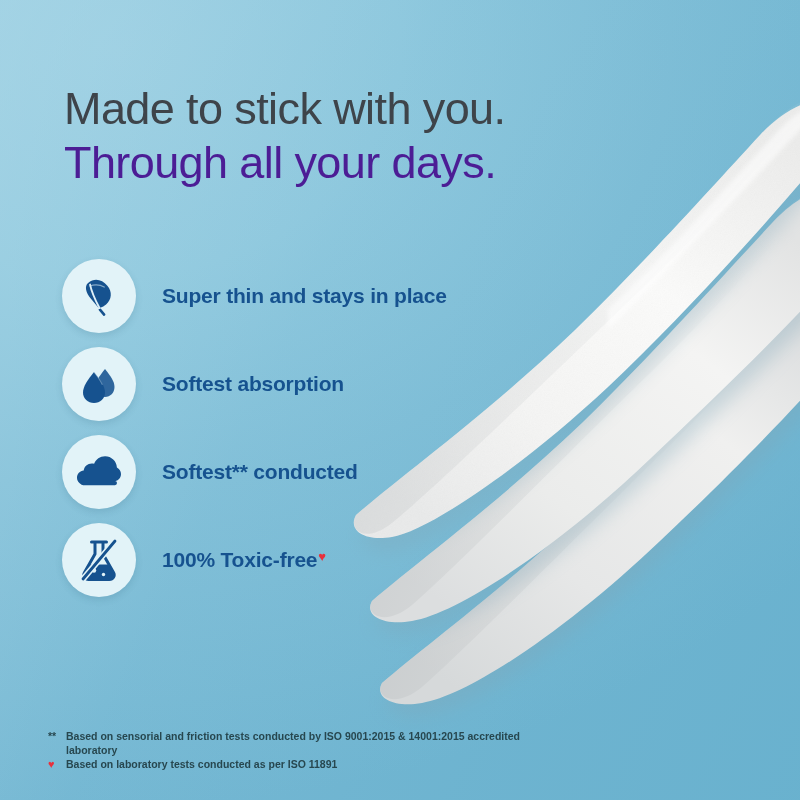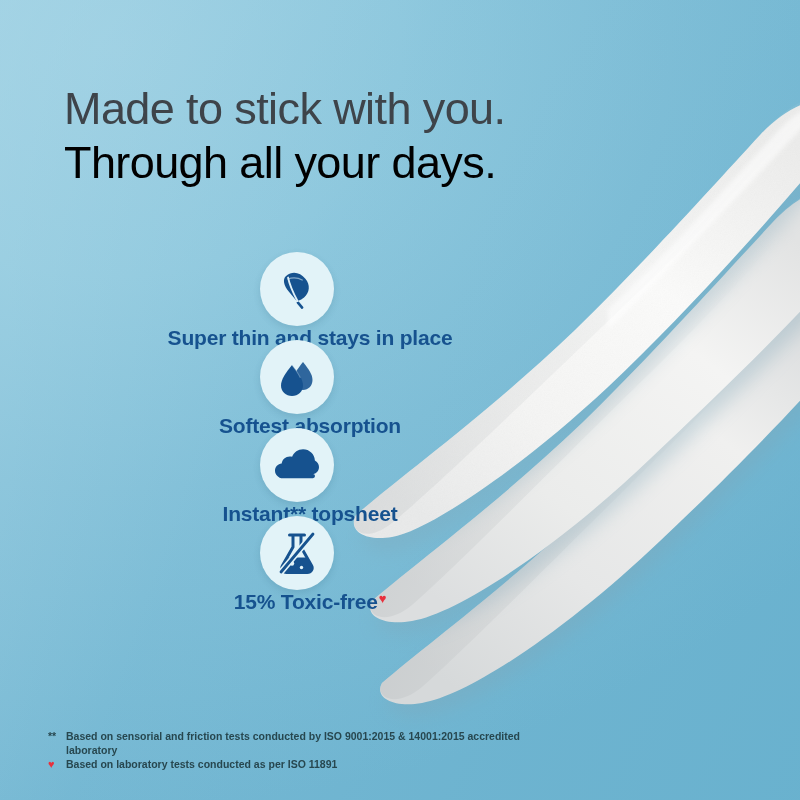--- a/index.html
+++ b/index.html
@@ -37,21 +37,21 @@
     width: 640px;
   }
   .headline .line {
     font-size: 45px;
     line-height: 54px;
     font-weight: 300;
     letter-spacing: -0.6px;
     white-space: nowrap;
   }
   .headline .line1 { color: #3e444a; }
-  .headline .line2 { color: #000000; }
+  .headline .line2 { color: #4c1d95; }
 
   
   .product {
     position: absolute;
     left: 330px;
     top: 175px;
     width: 500px;
     height: 545px;
     pointer-events: none;
   }
@@ -62,21 +62,20 @@
     position: absolute;
     left: 62px;
     top: 252px;
     width: 470px;
   }
   .feature {
     position: relative;
     height: 88px;
     display: flex;
     align-items: center;
-    flex-direction: column;
   }
   .feature-icon {
     position: relative;
     width: 74px;
     height: 74px;
     border-radius: 50%;
     background: #e2f3f8;
     box-shadow: 0 3px 7px rgba(36,86,110,0.16);
     display: flex;
     align-items: center;
@@ -275,40 +274,40 @@
         <svg width="44" height="34" viewBox="0 0 44 34" xmlns="http://www.w3.org/2000/svg">
           <path d="M7.5 30 C 3.3 30, 0 26.8, 0 22.8 C 0 19, 2.9 15.9, 6.7 15.6
                    C 7.1 11.6, 10.6 8.5, 14.8 8.5 C 15.6 8.5, 16.4 8.6, 17.1 8.8
                    C 18.8 4.4, 23.1 1.3, 28.1 1.3 C 34.4 1.3, 39.6 6.2, 39.9 12.4
                    C 42.4 13.6, 44 16.1, 44 19 C 44 23.1, 40.6 26.4, 36.4 26.4
                    L 36.4 30 Z" fill="#16528f"></path>
           <rect x="4" y="26" width="36" height="4.2" rx="2.1" fill="#16528f"></rect>
         </svg>
       </div>
       <div class="feature-label">
-        <span>Instant** topsheet</span>
+        <span>Softest** conducted</span>
       </div>
     </div>
 
     <div class="feature">
       <div class="feature-icon">
         <svg width="40" height="42" viewBox="0 0 40 42" xmlns="http://www.w3.org/2000/svg">
           <path d="M12.5 3 L 27.5 3" stroke="#16528f" stroke-width="3" stroke-linecap="round"></path>
           <path d="M16 4 L 16 15 L 5.5 33.5 C 3.6 36.8, 5.9 40.5, 9.7 40.5
                    L 30.3 40.5 C 34.1 40.5, 36.4 36.8, 34.5 33.5 L 24 15 L 24 4" fill="none" stroke="#16528f" stroke-width="3" stroke-linejoin="round"></path>
           <path d="M10.6 25.5 L 29.4 25.5 L 34.5 33.5 C 36.4 36.8, 34.1 40.5, 30.3 40.5
                    L 9.7 40.5 C 5.9 40.5, 3.6 36.8, 5.5 33.5 Z" fill="#16528f"></path>
           <circle cx="15" cy="31.5" r="2.2" fill="#e2f3f8"></circle>
           <circle cx="24.5" cy="35.5" r="1.7" fill="#e2f3f8"></circle>
           <path d="M4 40 L 36 2" stroke="#e2f3f8" stroke-width="6" stroke-linecap="round"></path>
           <path d="M4 40 L 36 2" stroke="#16528f" stroke-width="2.8" stroke-linecap="round"></path>
         </svg>
       </div>
       <div class="feature-label">
-        <span>15% Toxic-free</span>
+        <span>100% Toxic-free</span>
         <span class="heart-sup">♥</span>
       </div>
     </div>
 
   </div>
 
   <div class="footnotes">
     <div class="footnote">
       <span class="fn-mark">**</span>
       <span class="fn-text">Based on sensorial and friction tests conducted by ISO 9001:2015 &amp; 14001:2015 accredited laboratory</span>

